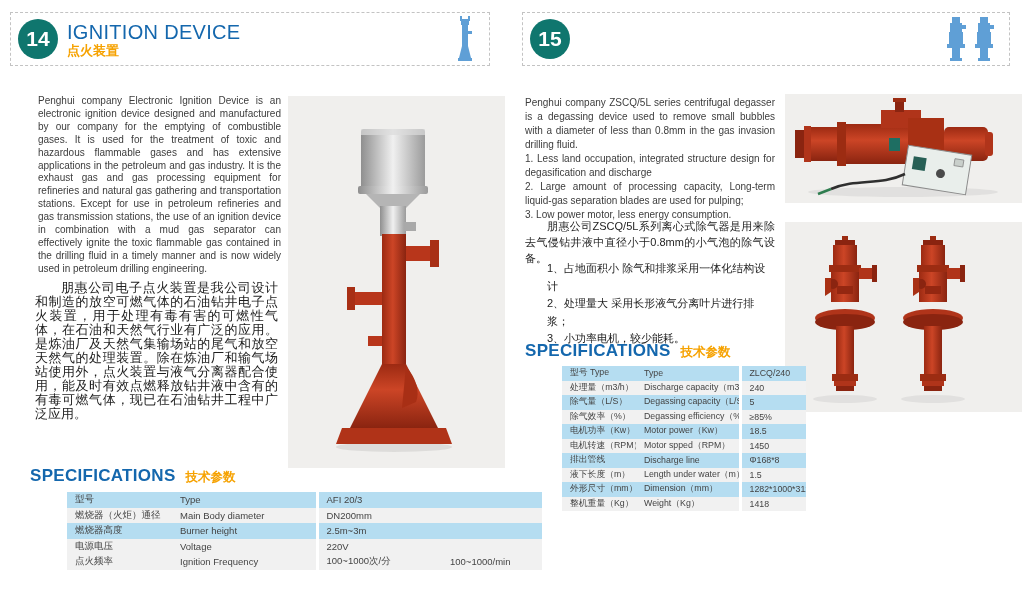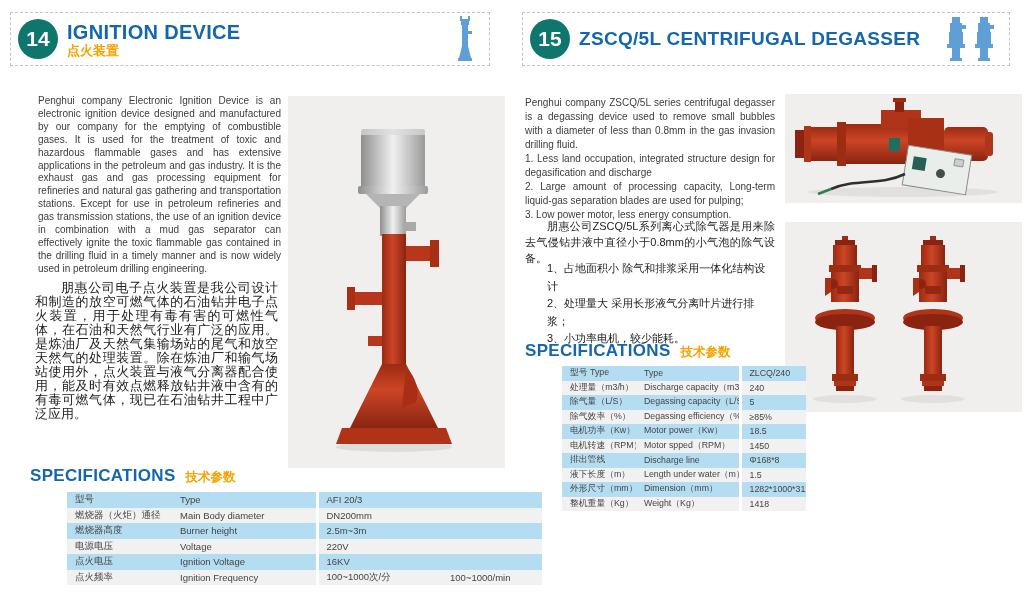--- a/index.html
+++ b/index.html
@@ -25,21 +25,21 @@
   .panel-right .hdr { width: 488px; }
   .badge {
     width: 40px; height: 40px; border-radius: 50%;
     background: #0f766e; color: #fff;
     font-weight: bold; font-size: 21px;
     display: flex; align-items: center; justify-content: center;
     margin-left: 7px; flex: 0 0 auto;
   }
   .titles { margin-left: 9px; flex: 1 1 auto; min-width: 0; }
   .title-en {
-    font-size: 20px; font-weight: bold; color: #1467ad;
+    font-size: 20px; font-weight: normal; color: #1467ad;
     line-height: 22px; letter-spacing: .3px; white-space: nowrap;
   }
   .panel-right .title-en { font-size: 19px; }
   .title-zh { font-size: 13px; font-weight: bold; color: #f6a200; line-height: 15px; }
   .hdr-icons { display: flex; gap: 6px; margin-right: 14px; align-items: flex-end; }
 
   
   .intro-en {
     position: absolute; left: 38px; top: 95px; width: 243px;
     font-size: 10px; line-height: 12.9px; text-align: justify; color: #3c3c3c;
@@ -199,41 +199,34 @@
           <td>Burner height</td>
           <td class="gut">2.5m~3m</td>
           <td></td>
         </tr>
         <tr class="row-gray">
           <td>电源电压</td>
           <td>Voltage</td>
           <td class="gut">220V</td>
           <td></td>
         </tr>
-        <tr class="row-blue">
-          <td>点火电压</td>
-          <td>Ignition Voltage</td>
-          <td class="gut">16KV</td>
-          <td></td>
-        </tr>
         <tr class="row-gray">
           <td>点火频率</td>
           <td>Ignition Frequency</td>
           <td class="gut">100~1000次/分</td>
           <td>100~1000/min</td>
         </tr>
       </tbody>
   </table>
 </section>
 
 <section class="panel panel-right">
   <header class="hdr">
     <div class="badge">15</div>
     <div class="titles">
-      <div class="title-en">ZSCQ/5L  CENTRIFUGAL DEGASSER</div>
     </div>
     <div class="hdr-icons">
       <svg width="22" height="44" viewBox="0 0 22 44">
         <g fill="#5f9fd6">
           <rect x="7" y="0" width="8" height="6"></rect>
             <rect x="5" y="6" width="12" height="9"></rect>
           <rect x="16" y="8" width="5" height="4"></rect>
             <rect x="4" y="15" width="14" height="12"></rect>
           <rect x="2" y="27" width="18" height="4"></rect>
             <rect x="7" y="31" width="8" height="10"></rect>

